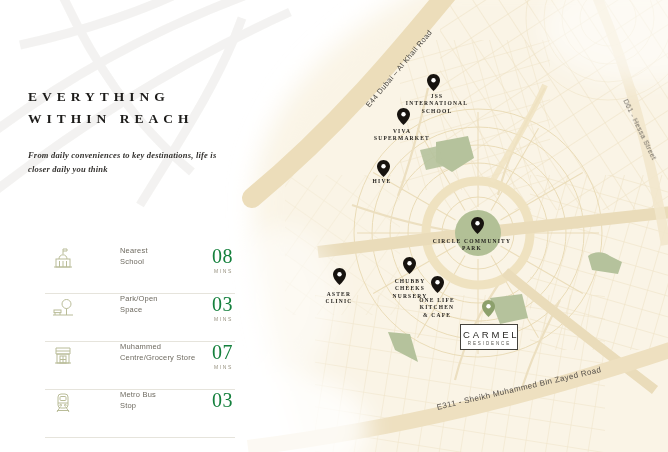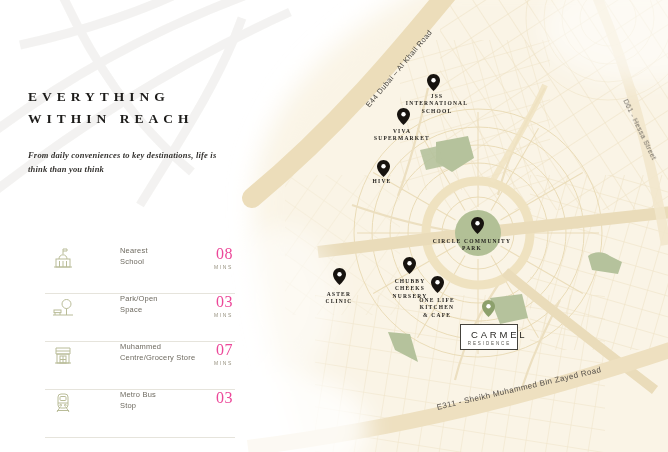--- a/index.html
+++ b/index.html
@@ -17,41 +17,41 @@
               letter-spacing:.2px;white-space:pre-line;}
 
   
   .amenities{position:absolute;left:45px;top:246px;width:190px;}
   .row{display:flex;height:47px;border-bottom:1px solid #e6e4dc;}
   .a-icon{width:26px;height:26px;margin-left:5px;flex:none;}
   .a-icon svg{display:block;width:26px;height:26px;}
   .a-label{margin-left:44px;width:94px;font-size:7.5px;color:#6f6b61;line-height:1.45;
            letter-spacing:.2px;white-space:pre-line;}
   .a-time{margin-left:auto;text-align:right;padding-right:2px;}
-  .a-num{display:block;font-family:"Liberation Serif",serif;font-size:16px;line-height:1;
-         color:#ec4899;letter-spacing:.5px;}
+  .a-num{display:block;font-family:"Liberation Serif",serif;font-size:20px;line-height:1;
+         color:#15803d;letter-spacing:.5px;}
   .a-unit{display:block;font-size:5px;letter-spacing:1.6px;color:#97917f;margin-top:2px;}
 
   
   .pin{position:absolute;width:13px;height:17px;}
   .pin svg{display:block;}
   .poi-label{position:absolute;transform:translateX(-50%);text-align:center;
              font-family:"Liberation Serif",serif;font-weight:700;font-size:5.5px;
              letter-spacing:1.2px;line-height:1.35;color:#262420;white-space:pre-line;}
   .road-label{position:absolute;white-space:nowrap;text-align:center;}
   .lbl-e44{left:334px;top:64px;width:130px;font-size:7.5px;color:#45423c;
            letter-spacing:.4px;transform:rotate(-50deg);}
   .lbl-d61{left:594px;top:126px;width:92px;font-size:7px;color:#6d6860;
            letter-spacing:.4px;transform:rotate(64deg);}
   .lbl-e311{left:433px;top:384px;width:172px;font-size:8px;color:#55504b;
            letter-spacing:.4px;transform:rotate(-13deg);}
 
   .residence-box{position:absolute;left:460px;top:324px;width:58px;background:#ffffff;
            border:1px solid #44423c;text-align:center;padding:4px 0 3px 0;box-sizing:border-box;}
-  .res-name{font-size:9.5px;letter-spacing:2.8px;color:#2a2925;padding-left:10px;}
+  .res-name{font-size:9.5px;letter-spacing:2.8px;color:#2a2925;padding-left:2px;}
   .res-sub{font-size:4.5px;letter-spacing:1.9px;color:#55534c;margin-top:1px;padding-left:1px;}
 </style>
 </head>
 <body>
 
 <div class="stage">
 
   <svg class="map-art" viewBox="0 0 668 452">
     <defs>
       <filter id="soft" x="-40%" y="-40%" width="180%" height="180%">
@@ -149,21 +149,21 @@
       <path d="M388 332 L410 334 L418 362 L395 350 Z"></path>
       <path d="M490 298 L522 294 L528 318 L500 324 Z"></path>
       <path d="M588 256 C 595 250 605 252 610 256 L622 262 L618 274 L592 270 Z"></path>
     </g>
   </svg>
 
   <div class="intro">
     <h1 class="page-title">EVERYTHING
 WITHIN REACH</h1>
     <p class="page-subtitle">From daily conveniences to key destinations, life is
-think than you think</p>
+closer daily you think</p>
   </div>
 
   <div class="amenities">
 
     <div class="row">
       <span class="a-icon">
         <svg viewBox="0 0 26 26" fill="none" stroke="#b9bc98" stroke-width="1">
           <path d="M13 3v5"></path>
             <path d="M13 3h4v2h-4"></path>
           <path d="M9 13c0-2.6 1.8-4.2 4-4.2s4 1.6 4 4.2"></path>

